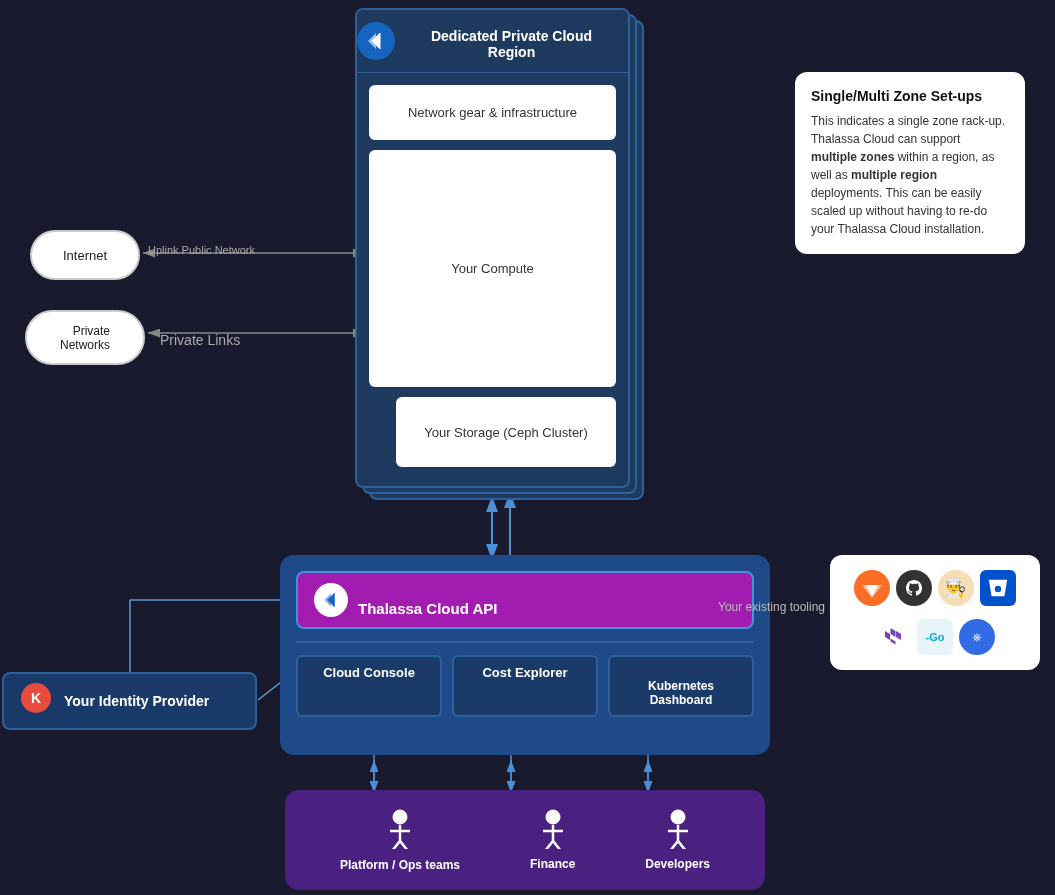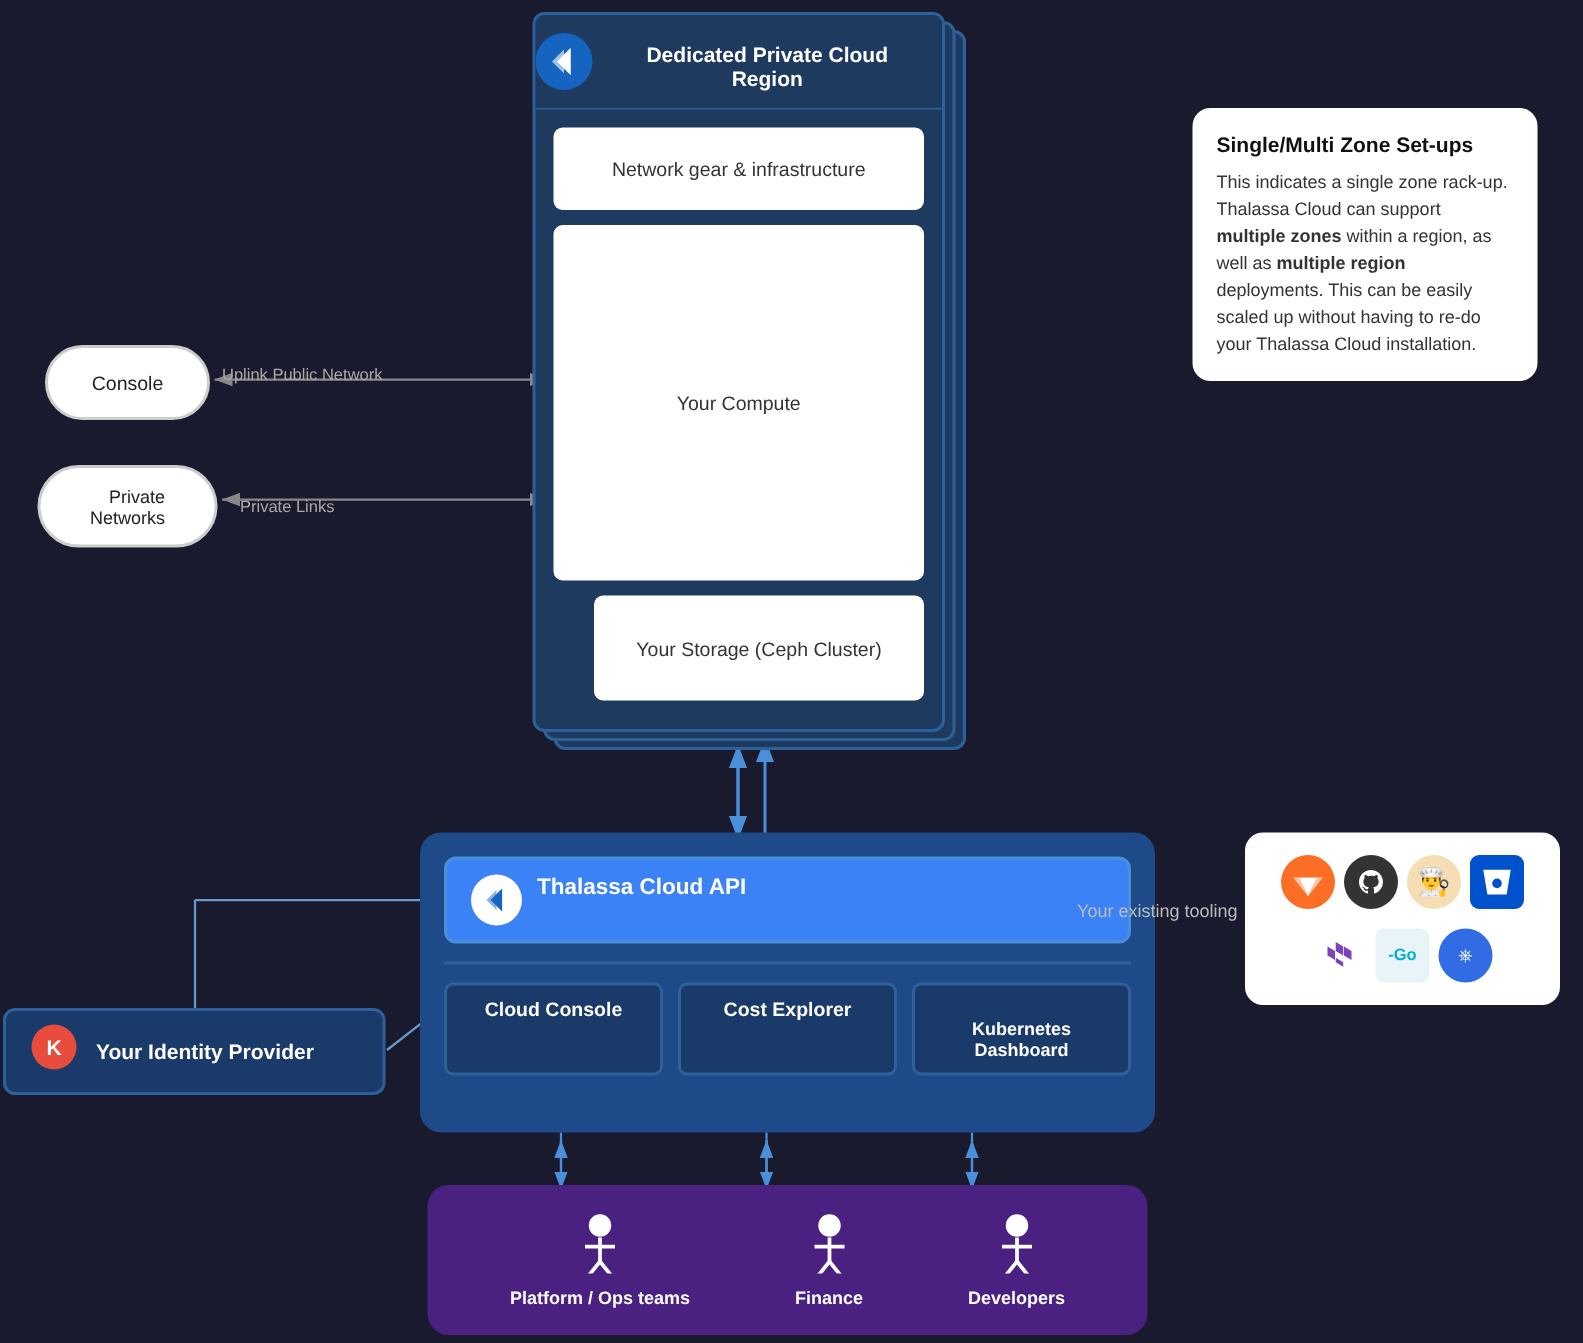--- a/index.html
+++ b/index.html
@@ -179,23 +179,23 @@
       left: 280px;
       width: 490px;
       height: 200px;
       background: #1e4a8a;
       border-radius: 14px;
       padding: 16px;
     }
 
     .api-header {
       display: flex;
-      align-items: flex-start;
+      align-items: flex-end;
       gap: 10px;
-      background: #3b82f6;
+      background: #a21caf;
       border: 2px solid #4a90d9;
       border-radius: 8px;
       padding: 10px 16px;
       margin-bottom: 12px;
     }
 
     .api-title {
       color: white;
       font-size: 15px;
       font-weight: 600;
@@ -319,21 +319,21 @@
       left: 148px;
       color: #aaa;
       font-size: 11px;
     }
 
     .private-label {
       position: absolute;
       top: 332px;
       left: 160px;
       color: #aaa;
-      font-size: 11px;
+      font-size: 14px;
     }
   </style>
 </head>
 <body>
 
 <div class="diagram-container">
 
   <svg class="arrows-svg">
 
     <defs>
@@ -412,21 +412,21 @@
   </div>
 
   <div class="info-box">
     <div class="info-title">Single/Multi Zone Set-ups</div>
     <div class="info-text">
       This indicates a single zone rack-up. Thalassa Cloud can support <strong>multiple zones</strong> within a region, as well as <strong>multiple region</strong> deployments. This can be easily scaled up without having to re-do your Thalassa Cloud installation.
     </div>
   </div>
 
   <div class="cloud-shape internet-cloud">
-    <span>Console</span>
+    <span>Internet</span>
   </div>
 
   <div class="cloud-shape private-cloud" style="font-size:12px;">
     <span style="text-align:right;white-space:pre-line;">Private
 Networks</span>
   </div>
 
   <div class="arrow-label uplink-label">Uplink Public Network</div>
 
   <div class="arrow-label private-label">Private Links</div>

